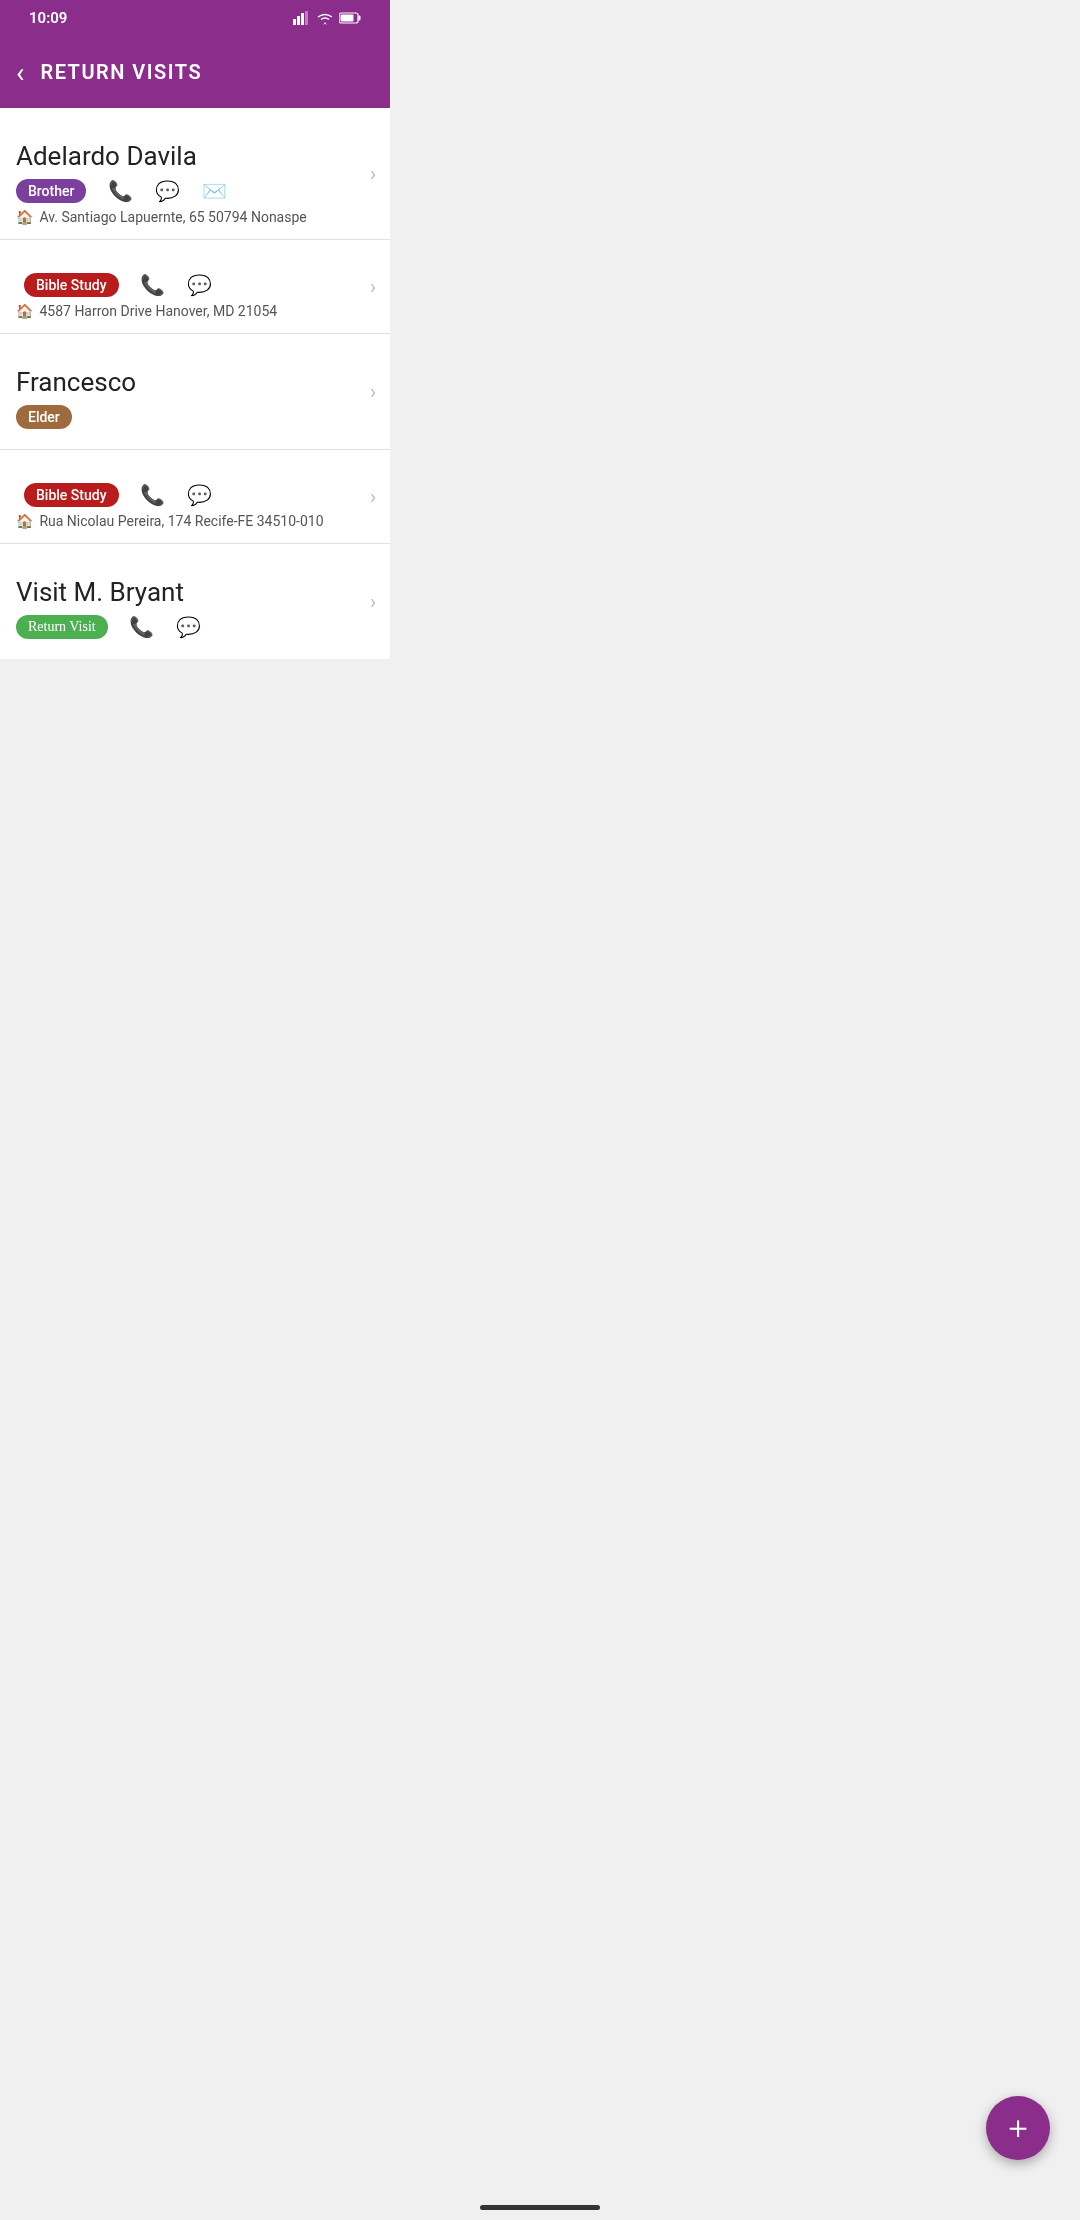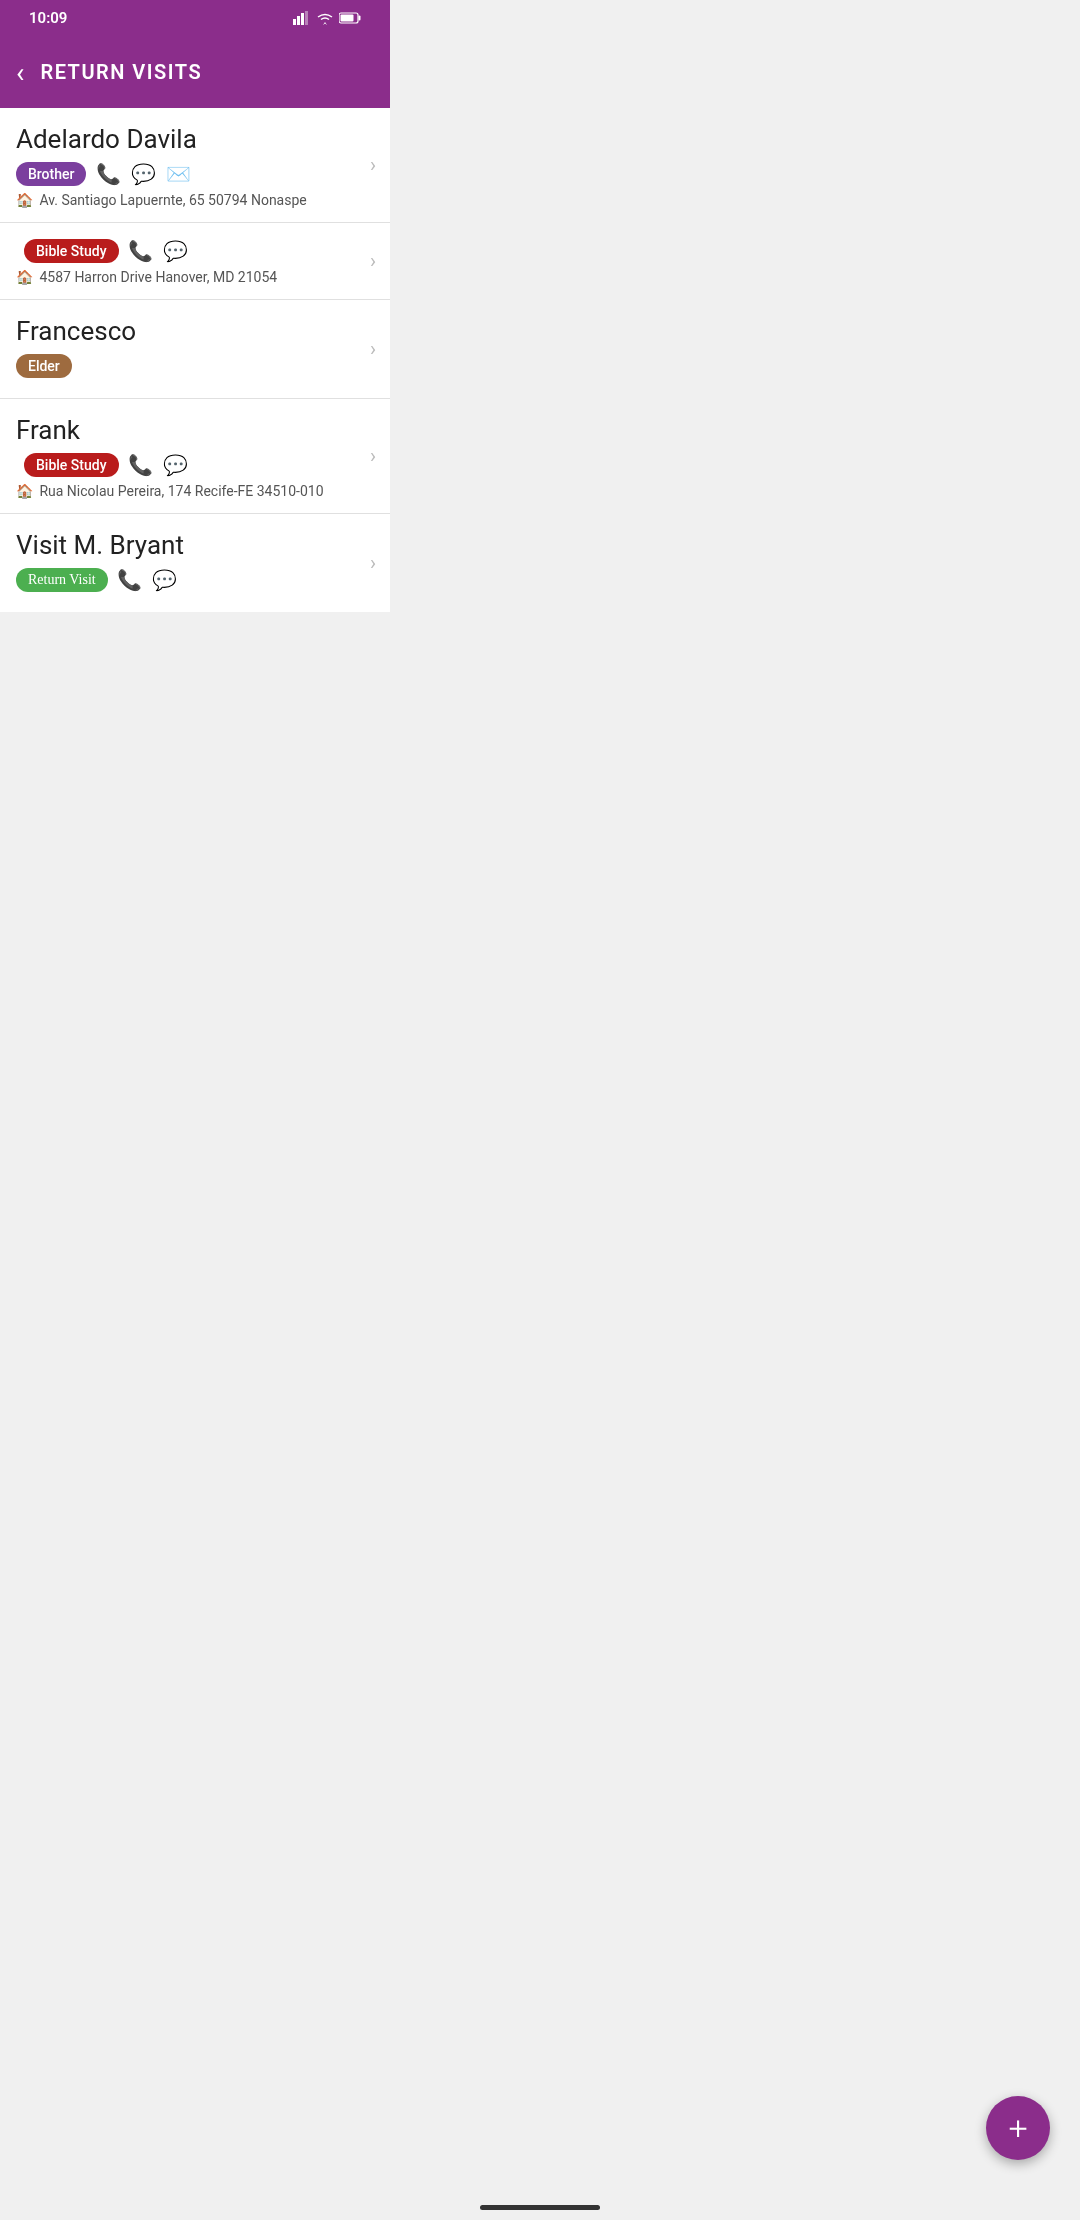--- a/index.html
+++ b/index.html
@@ -62,41 +62,41 @@
       text-transform: uppercase;
       color: white;
     }
 
     .contact-list {
       background: white;
     }
 
     .contact-item {
       background: white;
-      padding: 16px 16px 14px 16px;
+      padding: 33px 16px 14px 16px;
       border-bottom: 1px solid #e0e0e0;
       cursor: pointer;
       position: relative;
     }
 
     .contact-item:last-child {
       border-bottom: none;
     }
 
     .contact-name {
       font-size: 26px;
       font-weight: 400;
       color: #222;
       margin-bottom: 8px;
     }
 
     .contact-meta {
       display: flex;
       align-items: flex-start;
-      gap: 10px;
+      gap: 22px;
       margin-bottom: 6px;
       flex-wrap: wrap;
     }
 
     .badge {
       display: inline-block;
       padding: 4px 12px;
       border-radius: 14px;
       font-size: 14px;
       font-weight: 500;
@@ -238,21 +238,20 @@
 
   <div class="contact-item">
     <div class="contact-name">Francesco</div>
     <div class="contact-meta">
       <span class="badge badge-elder">Elder</span>
     </div>
     <span class="chevron">›</span>
   </div>
 
   <div class="contact-item">
-    <div class="contact-name">Frank</div>
     <div class="contact-meta">
       <span class="badge badge-bible-study">Bible Study</span>
       <span class="icon-btn">📞</span>
       <span class="icon-btn">💬</span>
     </div>
     <div class="contact-address">
       <span class="address-icon">🏠</span>
       <span>Rua Nicolau Pereira, 174 Recife-FE 34510-010</span>
     </div>
     <span class="chevron">›</span>

